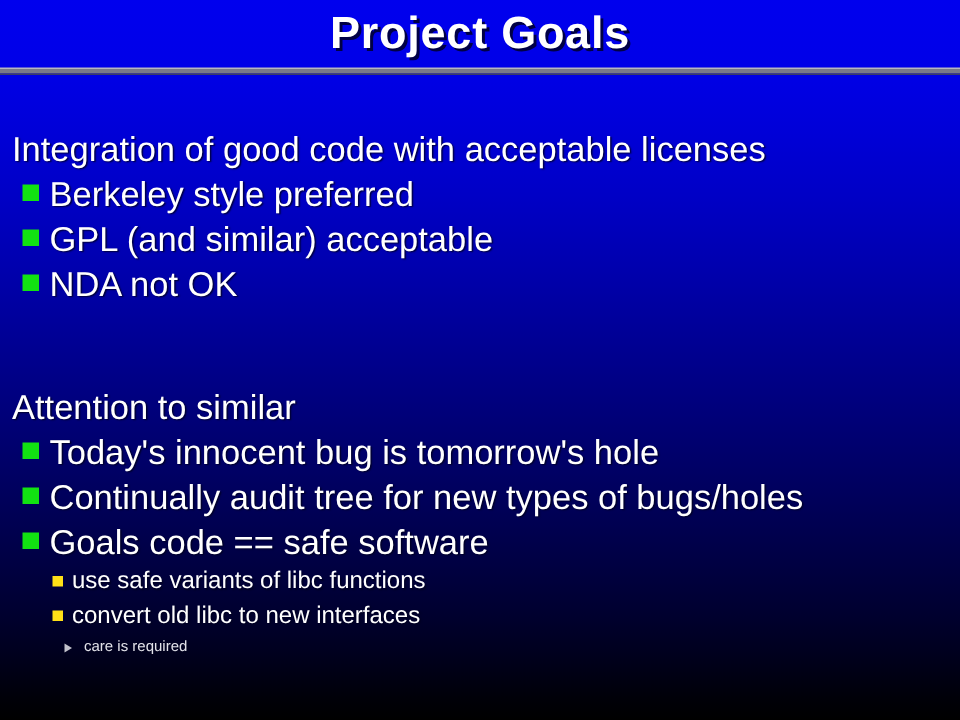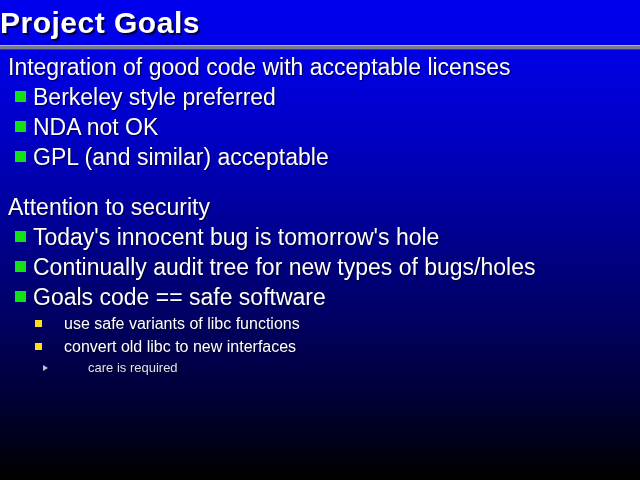--- a/index.html
+++ b/index.html
@@ -31,21 +31,21 @@
     -webkit-font-smoothing: antialiased;
   }
 
   
   .title-bar {
     position: absolute;
     left: 0;
     top: 0;
     width: 640px;
     height: 46px;
-    text-align: left;
+    text-align: center;
   }
   .title-text {
     display: block;
     padding-top: 5px;
     font-size: 30px;
     font-weight: bold;
     color: #ffffff;
     letter-spacing: 0.5px;
     text-shadow: 2px 2px 0 rgba(0,0,40,0.85);
     line-height: 36px;
@@ -88,58 +88,59 @@
     white-space: nowrap;
     text-shadow: 1px 1px 1px rgba(0,0,30,0.8);
   }
 
   
   .lvl1 {
     padding-left: 8px;
     font-size: 23px;
     line-height: 30px;
     height: 30px;
+    margin-top: 32px;
   }
 
   
   .lvl2 {
     padding-left: 33px;
     font-size: 23px;
     line-height: 30px;
     height: 30px;
   }
   .lvl2 .bullet {
     position: absolute;
     left: 15px;
     top: 9px;
     width: 11px;
     height: 11px;
     background: #12e212;
   }
 
   
   .lvl3 {
-    padding-left: 64px;
+    padding-left: 48px;
     font-size: 16px;
     line-height: 23px;
     height: 23px;
   }
   .lvl3 .bullet {
     position: absolute;
     left: 35px;
     top: 8px;
     width: 7px;
     height: 7px;
     background: #ffe017;
   }
 
   
   .lvl4 {
-    padding-left: 88px;
-    font-size: 13px;
+    padding-left: 56px;
+    font-size: 10px;
     line-height: 20px;
     height: 20px;
     color: #e2e2ea;
   }
   .lvl4 .bullet {
     position: absolute;
     left: 43px;
     top: 7px;
     width: 0;
     height: 0;
@@ -170,34 +171,34 @@
     <div class="block">
       <div class="line lvl1">Integration of good code with acceptable licenses</div>
 
       <div class="line lvl2">
         <span class="bullet"></span>
         <span>Berkeley style preferred</span>
       </div>
 
       <div class="line lvl2">
         <span class="bullet"></span>
+        <span>GPL (and similar) acceptable</span>
+      </div>
+
+      <div class="line lvl2">
+        <span class="bullet"></span>
         <span>NDA not OK</span>
-      </div>
-
-      <div class="line lvl2">
-        <span class="bullet"></span>
-        <span>GPL (and similar) acceptable</span>
       </div>
     </div>
 
     <div class="gap-block"></div>
     <div class="gap-small"></div>
 
     <div class="block">
-      <div class="line lvl1">Attention to security</div>
+      <div class="line lvl1">Attention to similar</div>
 
       <div class="line lvl2">
         <span class="bullet"></span>
         <span>Today's innocent bug is tomorrow's hole</span>
       </div>
 
       <div class="line lvl2">
         <span class="bullet"></span>
         <span>Continually audit tree for new types of bugs/holes</span>
       </div>

